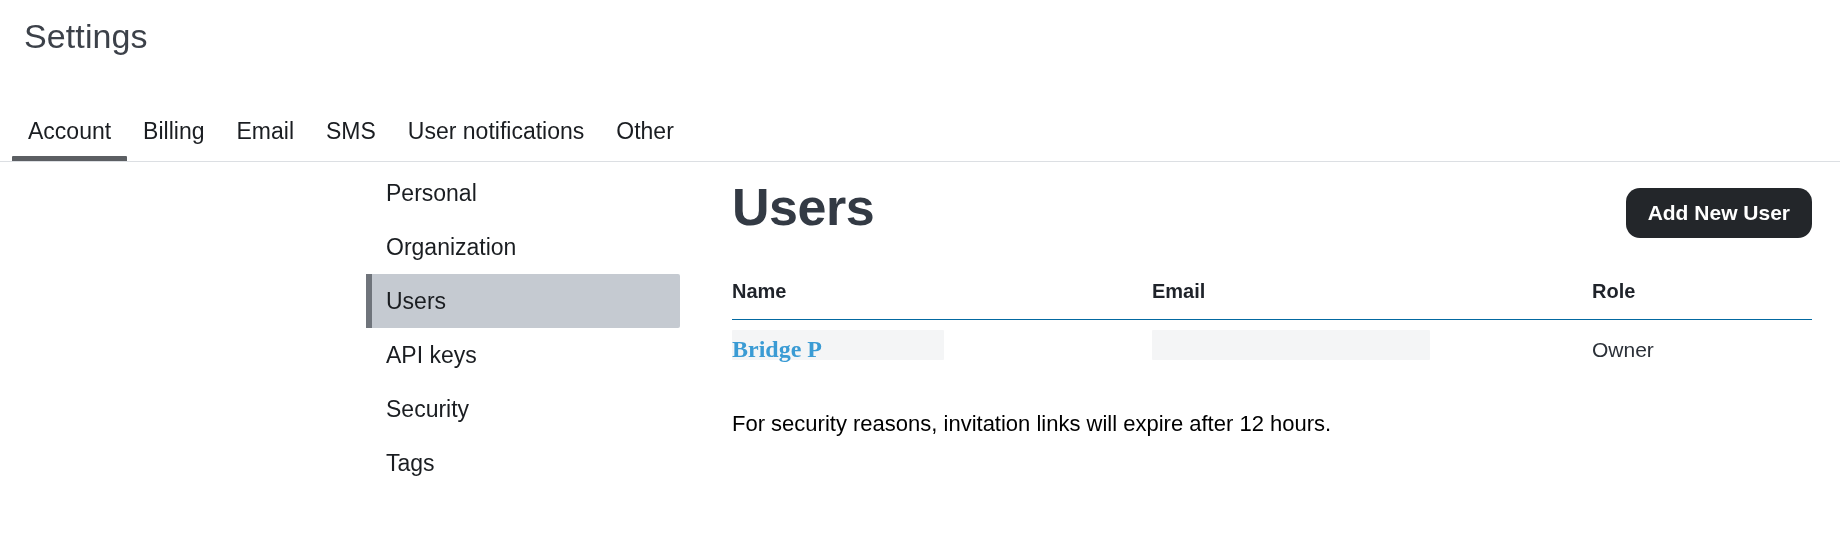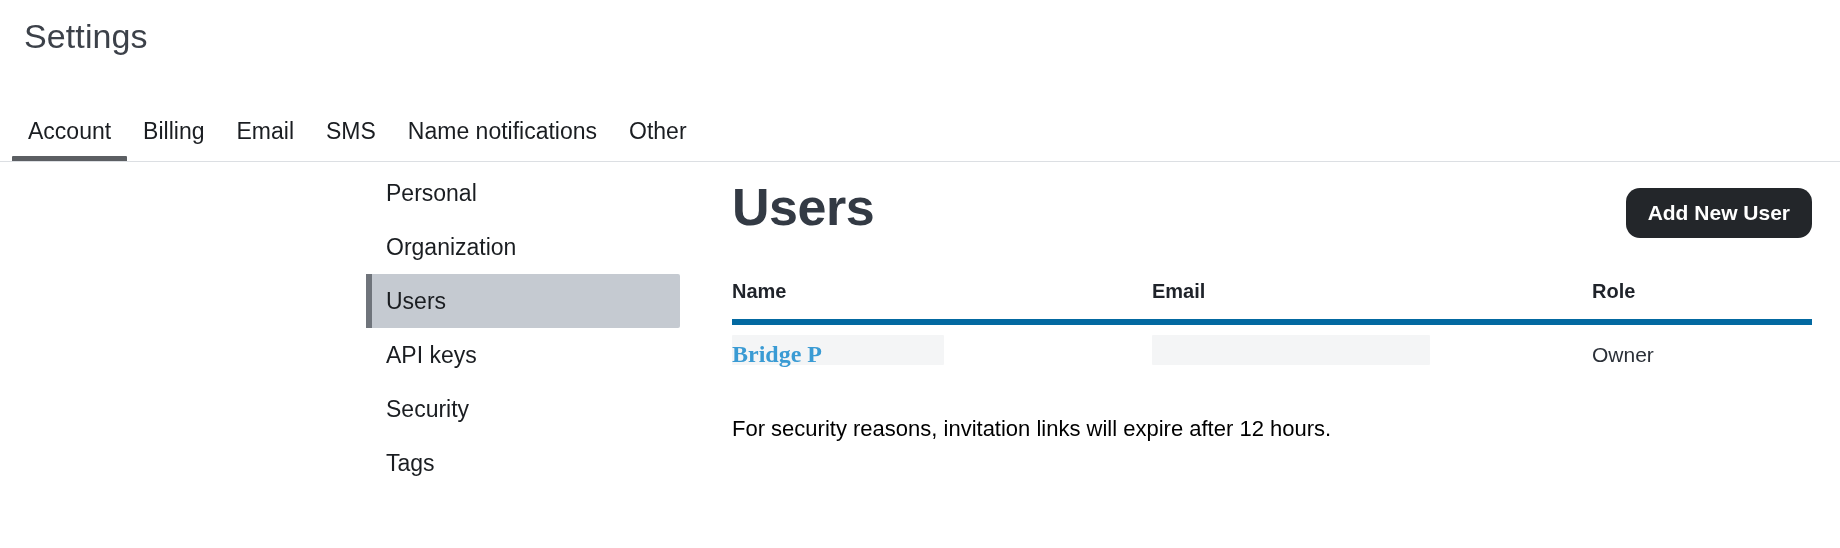--- a/index.html
+++ b/index.html
@@ -172,21 +172,21 @@
     margin-top: 22px;
     border-collapse: collapse;
     table-layout: fixed;
   }
   .utable th {
     text-align: left;
     font-size: 20px;
     font-weight: 700;
     color: #1f232a;
     padding: 0 0 16px 0;
-    border-bottom: 6px solid #0369a1;
+    border-bottom: 1px solid #0369a1;
     white-space: nowrap;
   }
   .utable td {
     padding: 16px 0 18px 0;
     font-size: 21px;
     color: #2b3038;
     vertical-align: middle;
     white-space: nowrap;
   }
   .col-name  { width: 420px; }
@@ -237,21 +237,21 @@
 <div class="page">
 
   <div class="page-title">Settings</div>
 
   <div class="tabbar">
     <div class="tabs">
       <button class="tab active">Account</button>
       <button class="tab">Billing</button>
       <button class="tab">Email</button>
       <button class="tab">SMS</button>
-      <button class="tab">Name notifications</button>
+      <button class="tab">User notifications</button>
       <button class="tab">Other</button>
     </div>
     <div class="tabbar-rule"></div>
   </div>
 
   <div class="body-area">
 
     <nav class="sidebar">
       <div class="side-item">
         <span>Personal</span>

